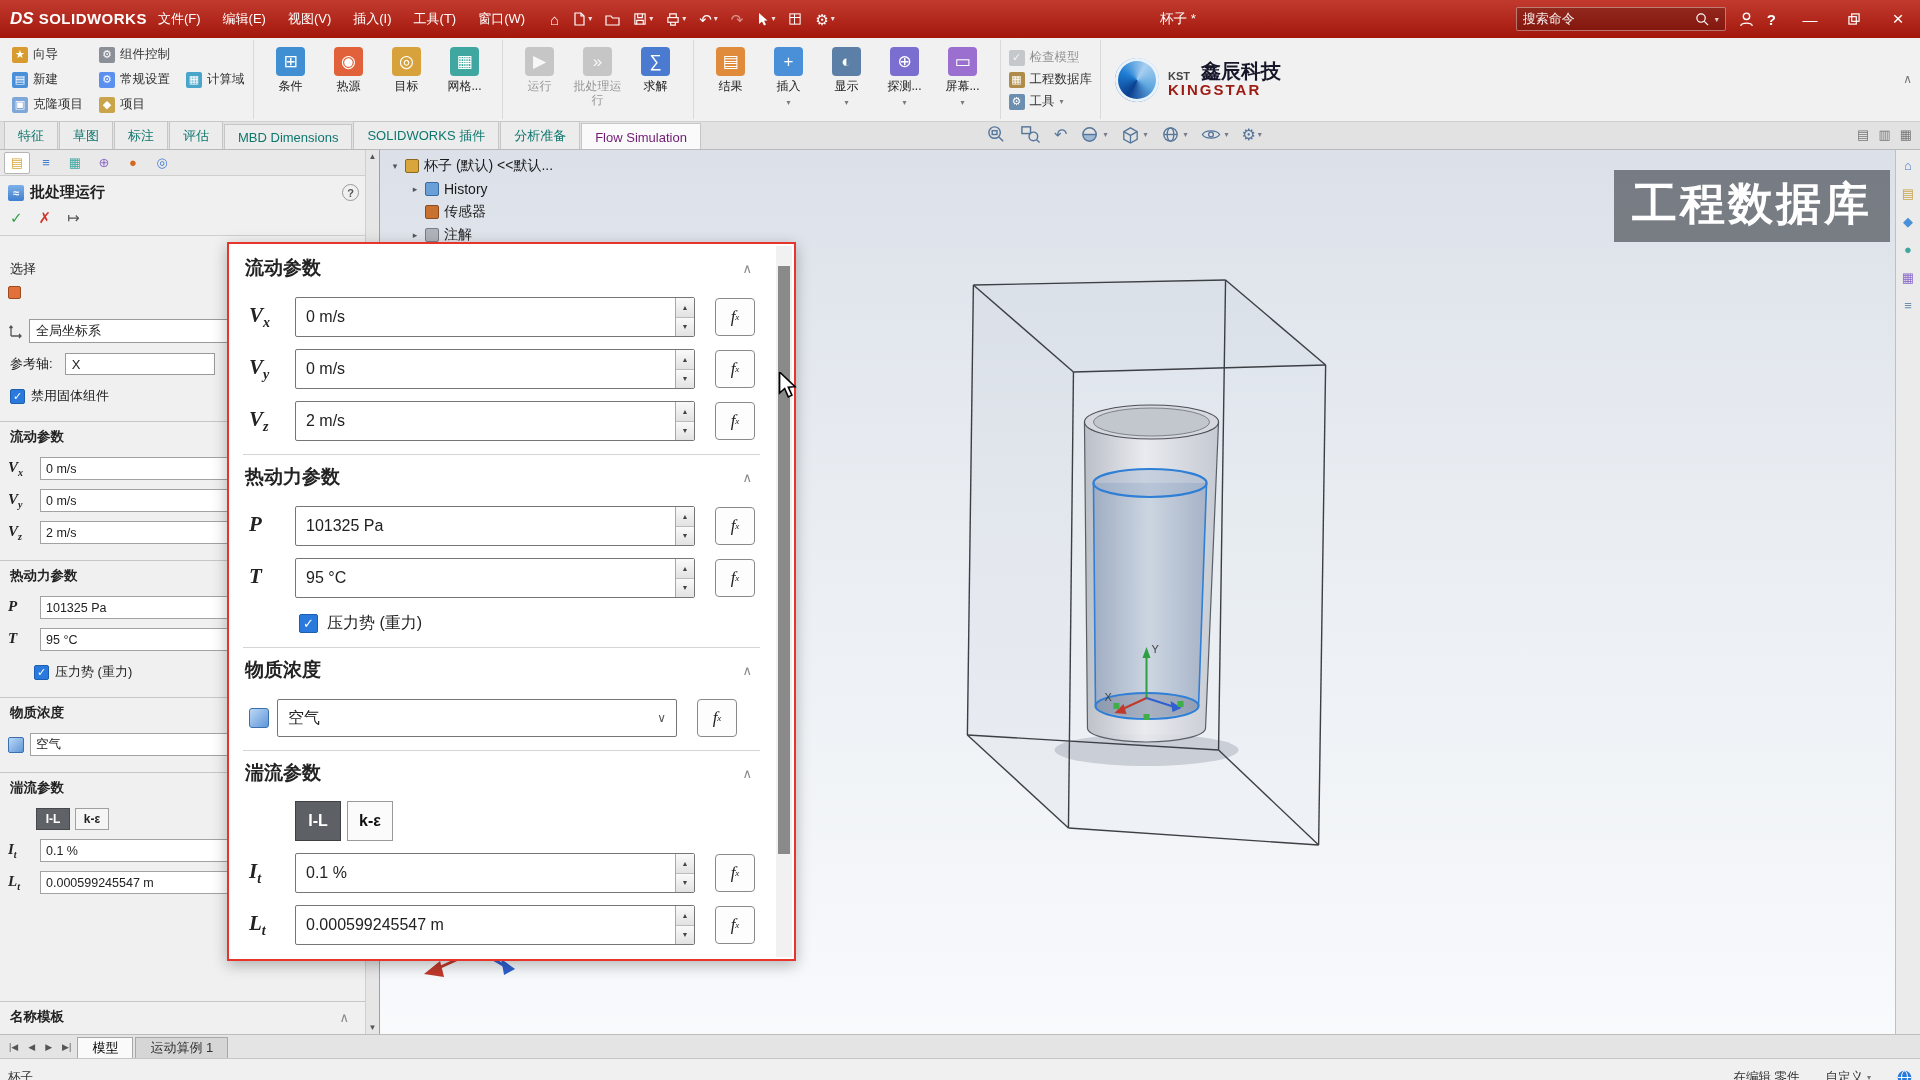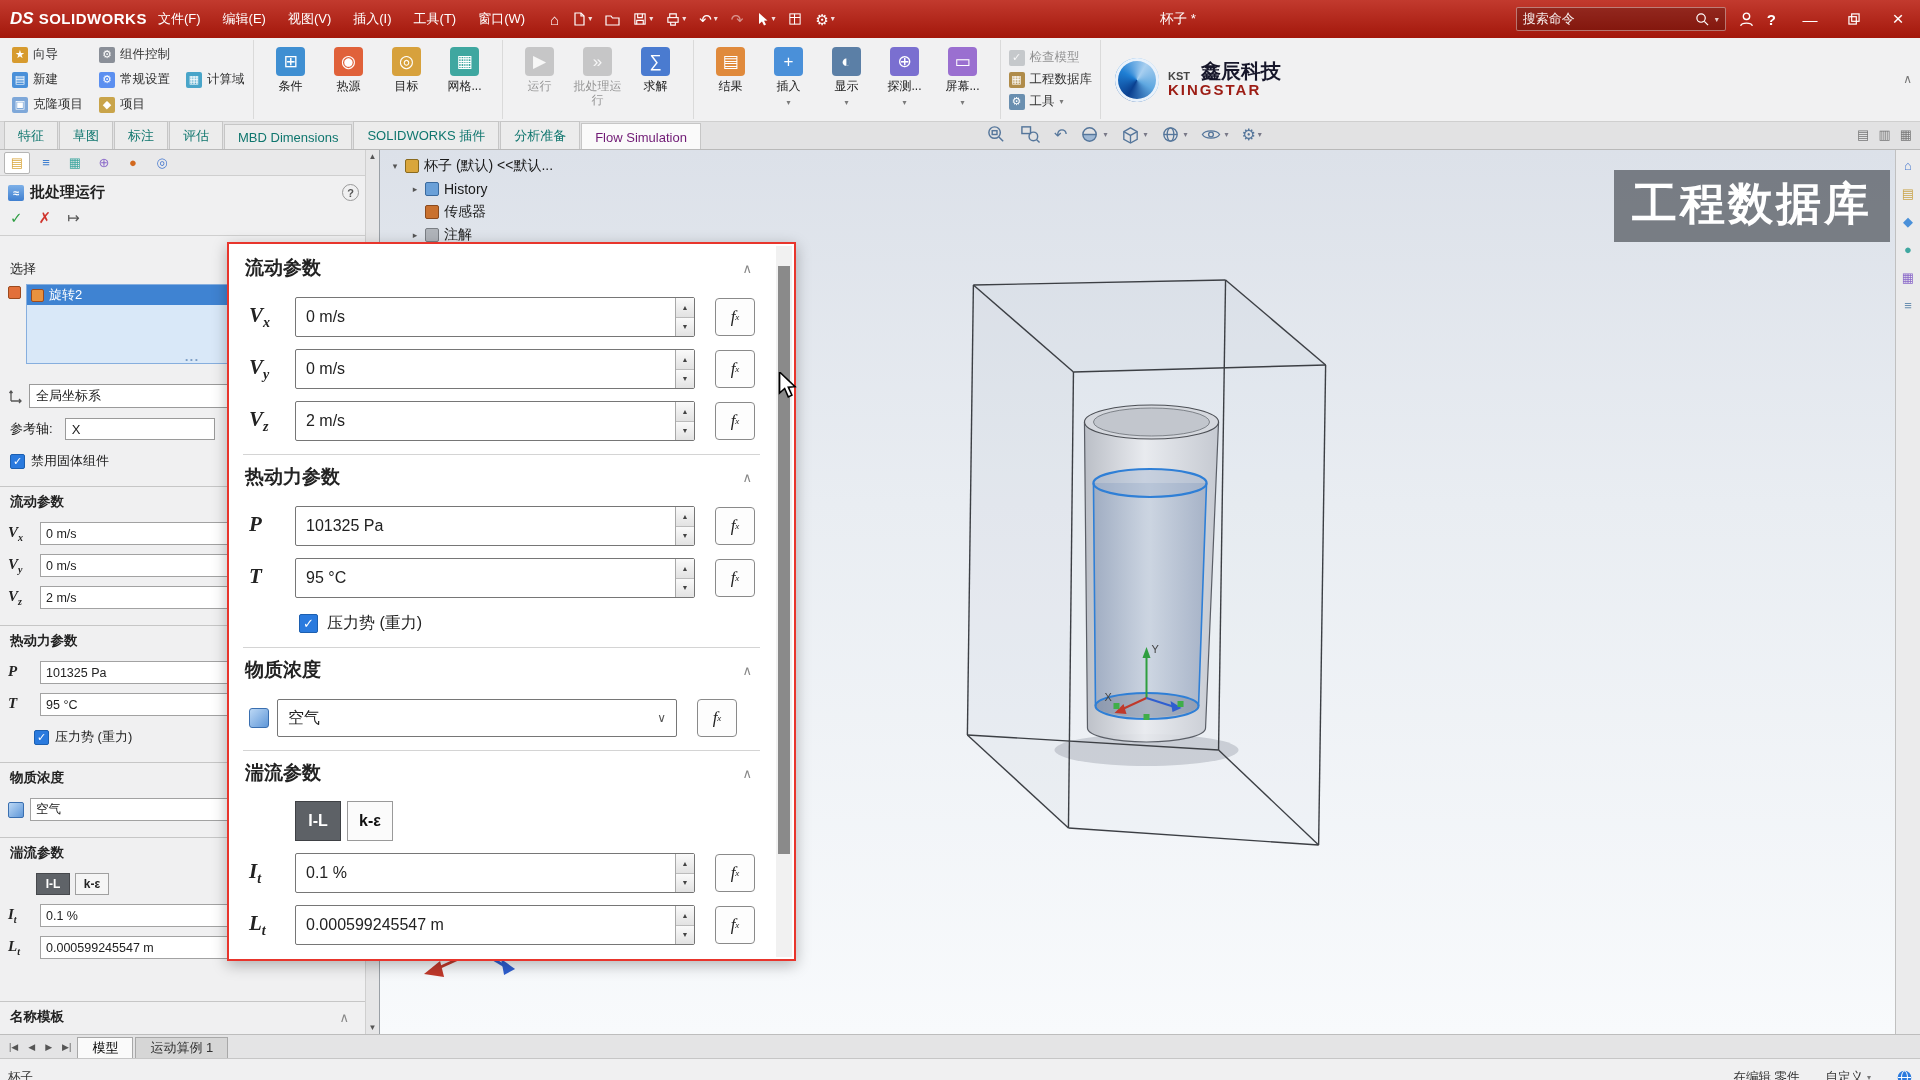--- a/index.html
+++ b/index.html
@@ -441,27 +441,20 @@
       <span class="phelp">?</span>
     </div>
     <div class="pactions">
       <span class="ok">✓</span>
       <span class="cancel">✗</span>
       <span class="pin">↦</span>
     </div>
     <div class="plabel">选择</div>
     <div class="psel-row">
       <span class="selicon"></span>
-      <div class="plistbox">
-        <div class="psel-item">
-          <span class="selicon"></span>
-          <span>旋转2</span>
-        </div>
-        <span class="resize-dots">•••</span>
-      </div>
     </div>
     <div class="prow-coord">
       <svg width="16" height="16" viewBox="0 0 16 16" stroke="#555" stroke-width="1.3" fill="none">
           <path d="M3 13h10M11 11l2 2-2 2M3 13V3M1.5 5L3 3l1.5 2"></path>
         </svg>
       <div class="pinput">全局坐标系</div>
     </div>
     <div class="prow-ref">
       <span>参考轴:</span>
       <div class="refinput">X</div>

